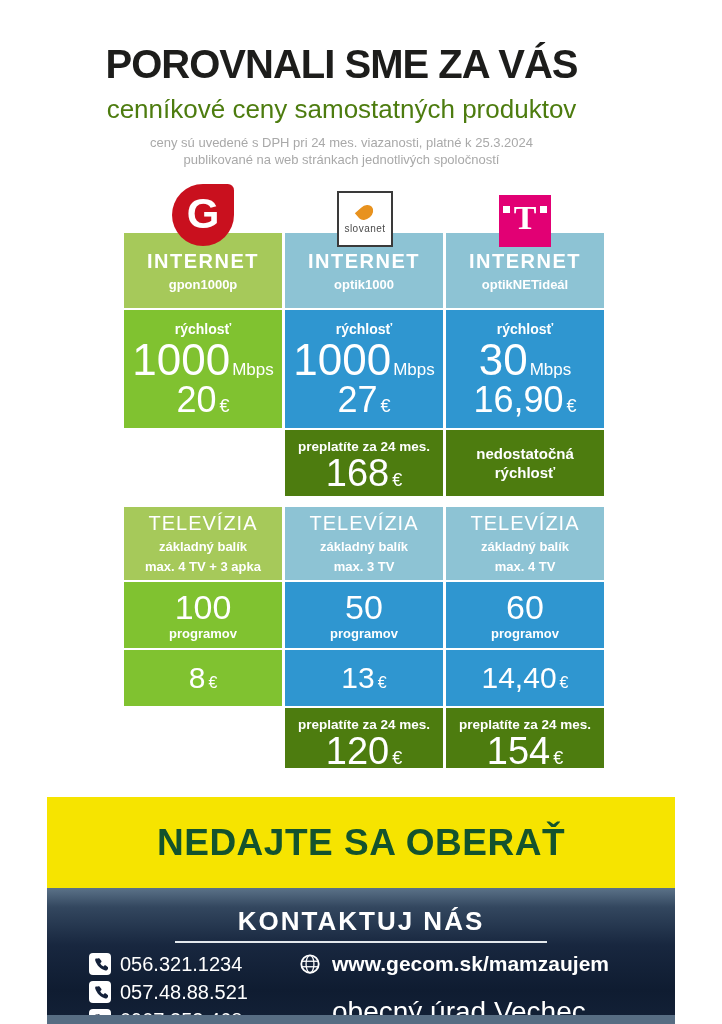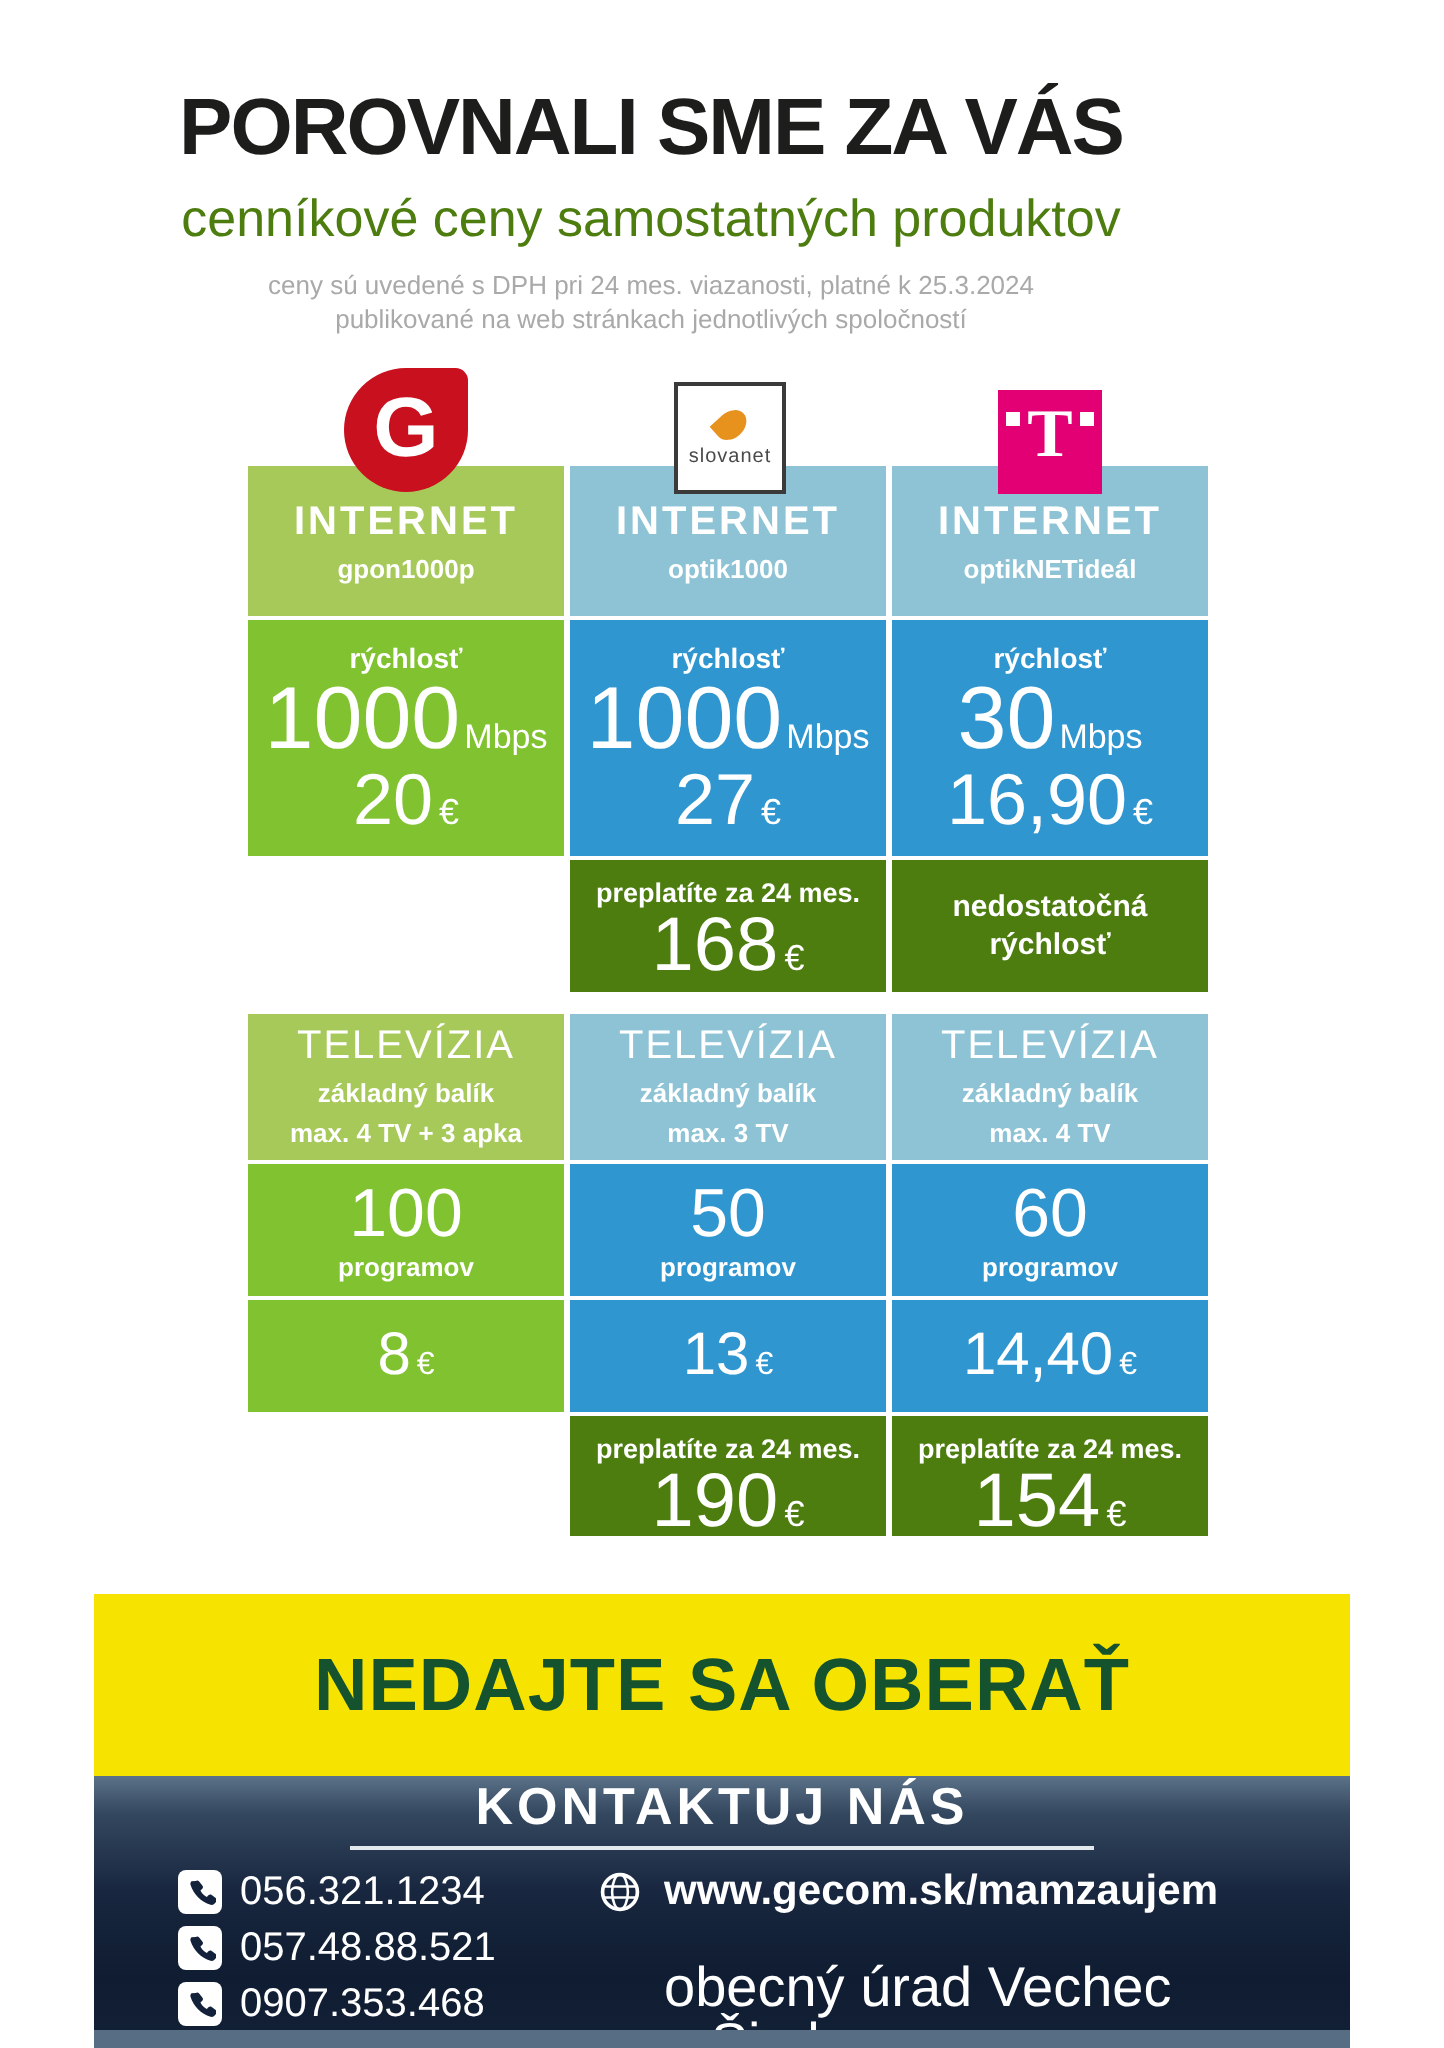--- a/index.html
+++ b/index.html
@@ -3,21 +3,21 @@
 <meta charset="utf-8">
 <style>
   html,body{margin:0;padding:0;}
   body{
     width:722px;height:1024px;background:#ffffff;position:relative;overflow:hidden;
     font-family:"Liberation Sans", sans-serif;
   }
   .page{position:absolute;inset:0;background:#fff;}
 
   
-  .hd{position:absolute;top:42px;left:0;width:651px;text-align:center;}
+  .hd{position:absolute;top:42px;left:16px;width:651px;text-align:center;}
   .hd h1{margin:0;font-size:40px;font-weight:bold;letter-spacing:-1px;color:#1d1d1b;}
   .hd h2{margin:7px 0 10px;font-size:26px;font-weight:normal;color:#4d7c0f;}
   .hd .note{margin:1px 0;font-size:13px;line-height:16px;color:#a9a9a9;}
 
   
   .logo{position:absolute;z-index:5;}
   .g-badge{width:62px;height:62px;background:#c9101e;border-radius:50% 10% 50% 50%;
     display:flex;align-items:center;justify-content:center;}
   .g-badge .g{color:#fff;font-size:42px;font-weight:bold;line-height:1;transform:translateY(-1px);}
   .logo-gecom{left:172px;top:184px;}
@@ -76,21 +76,21 @@
   
   .banner{position:absolute;left:47px;top:797px;width:628px;height:91px;background:#f6e400;
     display:flex;align-items:center;justify-content:center;}
   .banner .btxt{font-size:37px;font-weight:bold;color:#14532d;letter-spacing:0.5px;}
 
   
   .footer{position:absolute;left:47px;top:888px;width:628px;height:136px;
     background:linear-gradient(180deg,#5b7288 0%,#33475f 14%,#18273f 42%,#0f1c31 75%,#132137 100%);
     color:#fff;box-sizing:border-box;}
   .footer::after{content:"";position:absolute;left:0;right:0;bottom:0;height:9px;background:#576d83;}
-  .f-title{margin-top:0;text-align:center;font-size:26px;font-weight:bold;letter-spacing:2px;}
+  .f-title{margin-top:18px;text-align:center;font-size:26px;font-weight:bold;letter-spacing:2px;}
   .f-rule{width:372px;height:2px;background:#e3e8ec;margin:4px auto 7px;}
   .crow{display:flex;align-items:center;gap:9px;padding-left:42px;height:28px;}
   .pic{width:22px;height:22px;background:#fff;border-radius:4px;flex:0 0 22px;
     display:flex;align-items:center;justify-content:center;}
   .ph{font-size:20px;width:168px;}
   .gslot{width:26px;flex:0 0 26px;display:flex;align-items:center;justify-content:center;}
   .web{font-size:21px;font-weight:bold;}
   .addr{font-size:28px;margin-top:40px;}
 </style>
 </head>
@@ -202,21 +202,21 @@
     <div class="cell price-cell blue">
       <div><span class="price">13</span><span class="eur">€</span></div>
     </div>
     <div class="cell price-cell blue">
       <div><span class="price">14,40</span><span class="eur">€</span></div>
     </div>
 
     <div class="cell c-empty"></div>
     <div class="cell red red-cell">
       <div class="lbl">preplatíte za 24 mes.</div>
-      <div class="price-line"><span class="price">190</span><span class="eur">€</span></div>
+      <div class="price-line"><span class="price">120</span><span class="eur">€</span></div>
     </div>
     <div class="cell red red-cell">
       <div class="lbl">preplatíte za 24 mes.</div>
       <div class="price-line"><span class="price">154</span><span class="eur">€</span></div>
     </div>
   </div>
 
   <div class="banner">
     <span class="btxt">NEDAJTE SA OBERAŤ</span>
   </div>

